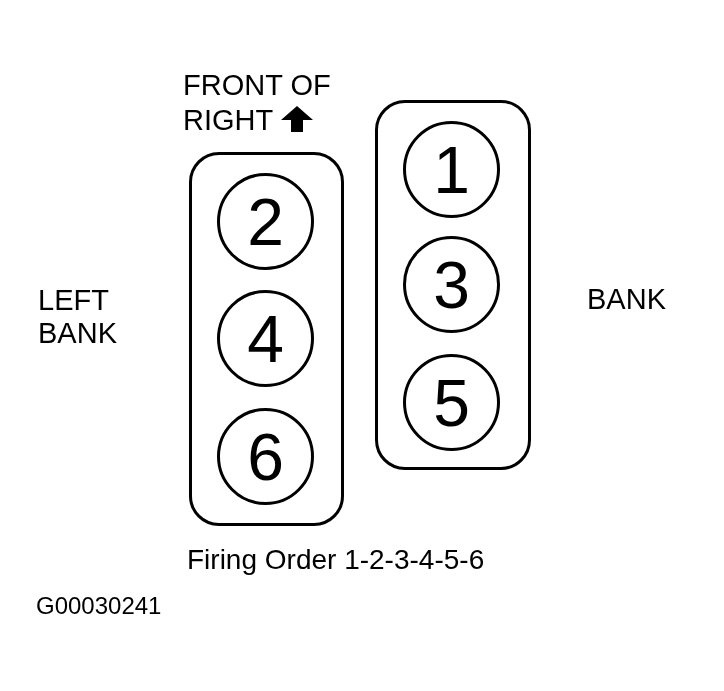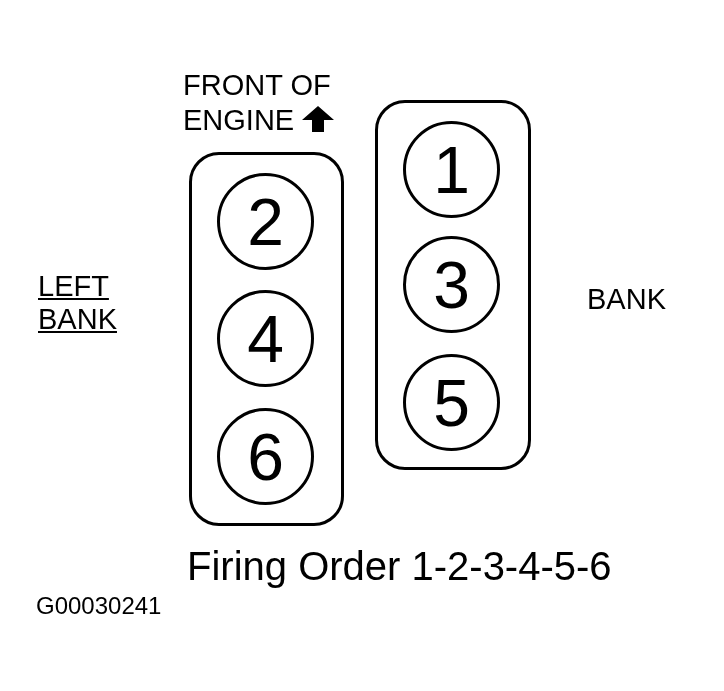--- a/index.html
+++ b/index.html
@@ -59,34 +59,34 @@
   .left-bank-box  .cyl-1 { left: 25px; top: 135px; }
   .left-bank-box  .cyl-2 { left: 25px; top: 253px; }
   .right-bank-box .cyl-0 { left: 25px; top: 18px; }
   .right-bank-box .cyl-1 { left: 25px; top: 133px; }
   .right-bank-box .cyl-2 { left: 25px; top: 251px; }
 
   .bank-label {
     font-size: 29px;
     line-height: 33px;
   }
-  .left-bank-label  { left: 38px;  top: 270px; text-decoration: underline; }
+  .left-bank-label  { left: 38px;  top: 284px; }
   .right-bank-label { left: 587px; top: 250px; }
 
-  .firing-order { left: 187px; top: 544px; font-size: 40px; }
+  .firing-order { left: 187px; top: 544px; font-size: 28px; }
   .figure-id    { left: 36px;  top: 592px; font-size: 24px; }
 </style>
 </head>
 <body>
 
 <div class="canvas">
 
   <div class="txt front-label">
     <span>FRONT OF</span><br>
-    <span>ENGINE</span><span class="arrow-wrap"><svg width="32" height="26" viewBox="0 0 32 26" aria-hidden="true">
+    <span>RIGHT</span><span class="arrow-wrap"><svg width="32" height="26" viewBox="0 0 32 26" aria-hidden="true">
           <polygon points="16,0 32,14 22,14 22,26 10,26 10,14 0,14" fill="#000000"></polygon>
         </svg></span>
   </div>
 
   <div class="bank-box left-bank-box">
     <div class="cylinder cyl-0">
       <span>2</span>
     </div>
     <div class="cylinder cyl-1">
       <span>4</span>

